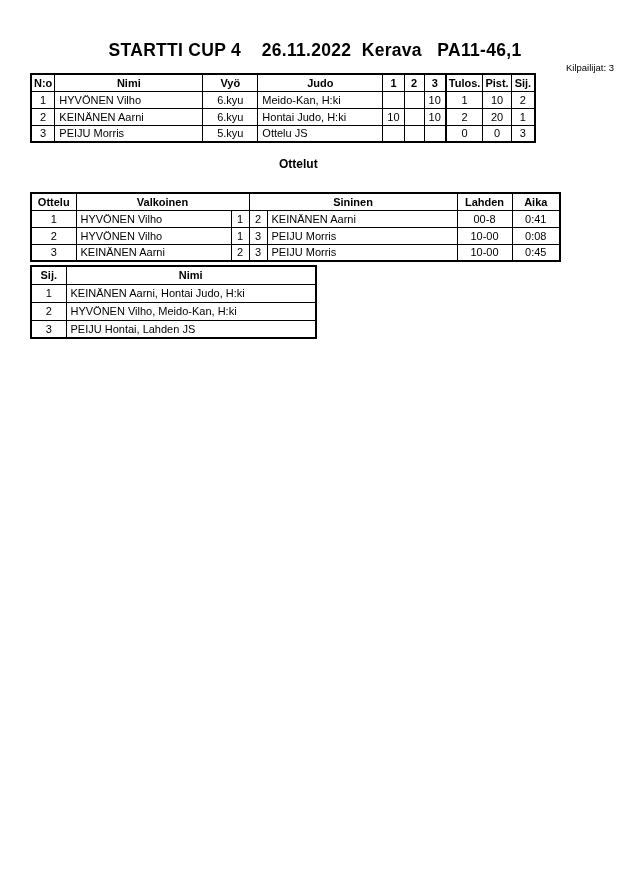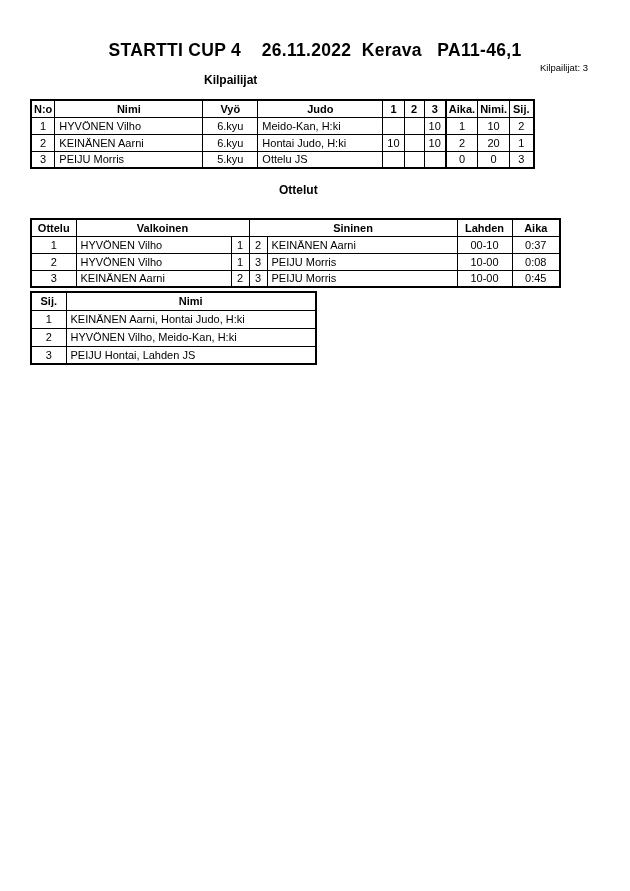--- a/index.html
+++ b/index.html
@@ -17,21 +17,21 @@
     padding-top: 40px;
     text-align: center;
     font-size: 17.5px;
     font-weight: bold;
     white-space: pre;
     letter-spacing: 0.3px;
   }
   .competitors-count {
     position: absolute;
     top: 62px;
-    right: 42px;
+    right: 16px;
     font-size: 9.5px;
   }
   .section-title {
     font-size: 12px;
     font-weight: bold;
     line-height: 14px;
   }
   #sec1-title { margin: 12px 0 0 204px; }
   #sec2-title { margin: 14px 0 11px 279px; }
   #sec3-title { margin: 14px 0 0 148px; }
@@ -63,21 +63,20 @@
 </style>
 </head>
 <body>
 
 <div class="page">
 
   <div class="doc-title">STARTTI CUP 4    26.11.2022  Kerava   PA11-46,1</div>
 
   <div class="competitors-count">Kilpailijat: 3</div>
 
-  <div class="section-title" id="sec1-title">Kilpailijat</div>
 
   <table class="t-kilpailijat">
     <colgroup>
       <col style="width:22px">
         <col style="width:148px">
         <col style="width:55px">
         <col style="width:125px">
       <col style="width:20px">
         <col style="width:20px">
         <col style="width:20px">
@@ -87,22 +86,22 @@
     </colgroup>
     <thead>
       <tr>
         <th>N:o</th>
         <th>Nimi</th>
         <th>Vyö</th>
         <th>Judo</th>
         <th>1</th>
         <th>2</th>
         <th>3</th>
-        <th class="bl2">Aika.</th>
-        <th>Nimi.</th>
+        <th class="bl2">Tulos.</th>
+        <th>Pist.</th>
         <th>Sij.</th>
       </tr>
     </thead>
     <tbody>
       <tr>
         <td class="center">1</td>
         <td>HYVÖNEN Vilho</td>
         <td class="center">6.kyu</td>
         <td>Meido-Kan, H:ki</td>
         <td class="center"></td>
@@ -160,22 +159,22 @@
         <th>Aika</th>
       </tr>
     </thead>
     <tbody>
       <tr>
         <td class="center">1</td>
         <td>HYVÖNEN Vilho</td>
         <td class="center">1</td>
         <td class="center">2</td>
         <td>KEINÄNEN Aarni</td>
-        <td class="center">00-10</td>
-        <td class="center">0:37</td>
+        <td class="center">00-8</td>
+        <td class="center">0:41</td>
       </tr>
       <tr>
         <td class="center">2</td>
         <td>HYVÖNEN Vilho</td>
         <td class="center">1</td>
         <td class="center">3</td>
         <td>PEIJU Morris</td>
         <td class="center">10-00</td>
         <td class="center">0:08</td>
       </tr>

